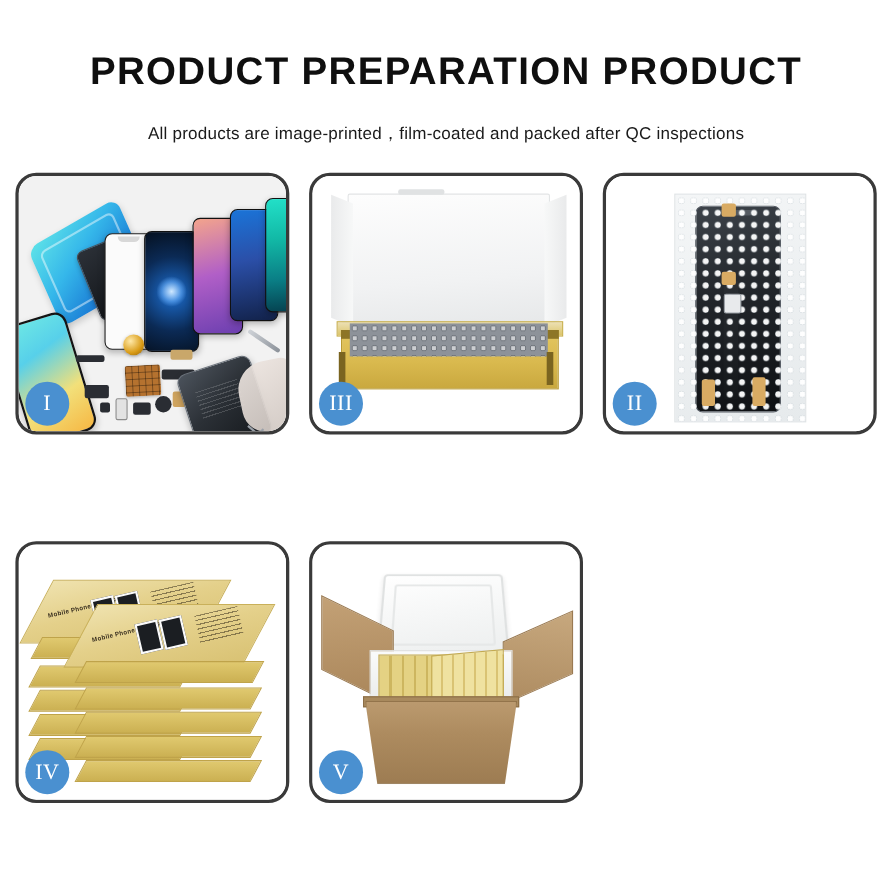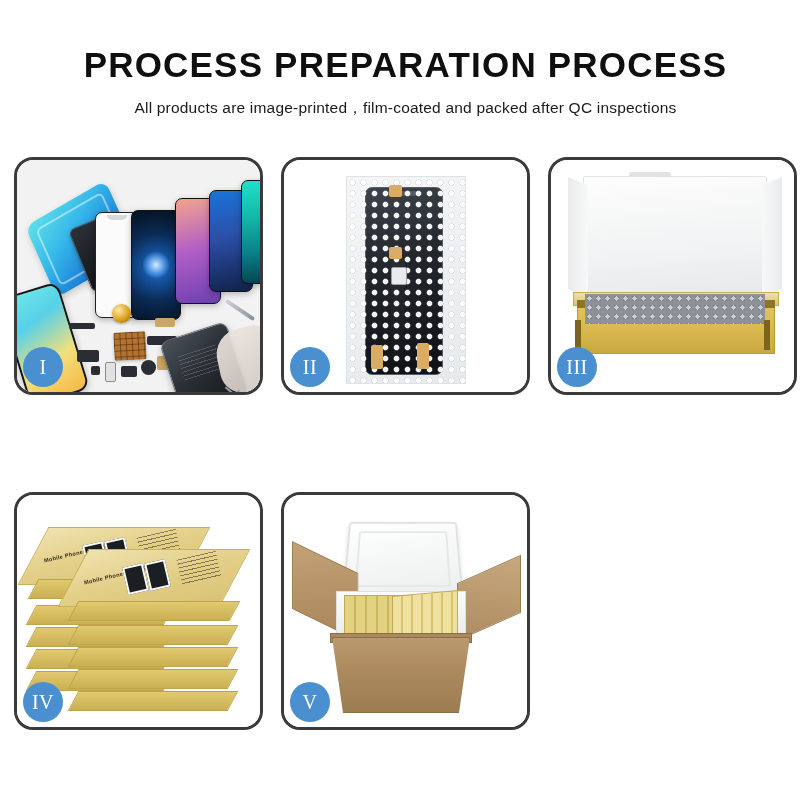--- a/index.html
+++ b/index.html
@@ -13,21 +13,21 @@
   .page{position:relative;width:811px;height:811px;}
 
   
   .header{position:absolute;left:0;top:0;width:811px;text-align:center;}
   .title{
     font-size:35px;font-weight:700;letter-spacing:1.2px;
     color:#0f0f0f;margin:0;padding-top:47px;line-height:1.05;
     font-family:"Liberation Sans", sans-serif;
   }
   .subtitle{
-    font-size:15.5px;color:#1a1a1a;margin:2px;padding-top:12px;
+    font-size:15.5px;color:#1a1a1a;margin:15px;padding-top:12px;
     letter-spacing:.2px;font-weight:400;
   }
 
   
   .grid{
     position:absolute;left:14px;top:157px;
     width:783px;height:640px;
     display:grid;
     grid-template-columns:249px 249px 249px;
     grid-template-rows:238px 238px;
@@ -356,21 +356,21 @@
     position:absolute;left:50px;top:168px;width:22px;height:16px;
     background:#a4835a;opacity:.85;
   }
 </style>
 </head>
 <body>
 
 <div class="page">
 
   <div class="header">
-    <h1 class="title">PROCESS PREPARATION PROCESS</h1>
+    <h1 class="title">PRODUCT PREPARATION PRODUCT</h1>
     <p class="subtitle">All products are image-printed，film-coated and packed after QC inspections</p>
   </div>
 
   <div class="grid">
 
     <div class="panel">
       <div class="media p1">
         <div class="film"></div>
         <div class="phone-dark"></div>
         <div class="stack">
@@ -395,48 +395,48 @@
         <div class="sp sp10"></div>
         <div class="backplate"></div>
         <div class="tweezer"></div>
         <div class="hand"></div>
         <div class="screws"></div>
       </div>
       <div class="badge">I</div>
     </div>
 
     <div class="panel">
+      <div class="media p3">
+        <div class="lid"></div>
+        <div class="lidtab"></div>
+        <div class="boxlip"></div>
+        <div class="bubbles-in"></div>
+        <div class="boxbase"></div>
+        <div class="box-corner-l"></div>
+        <div class="box-corner-r"></div>
+      </div>
+      <div class="badge">III</div>
+    </div>
+
+    <div class="panel">
       <div class="media p2">
         <div class="bubblebag">
           <div class="lcd"></div>
           <div class="flex"></div>
           <div class="conn"></div>
           <div class="tab tab-top"></div>
           <div class="tab tab-mid"></div>
           <div class="tab tab-b1"></div>
           <div class="tab tab-b2"></div>
         </div>
       </div>
       <div class="badge">II</div>
     </div>
 
     <div class="panel">
-      <div class="media p3">
-        <div class="lid"></div>
-        <div class="lidtab"></div>
-        <div class="boxlip"></div>
-        <div class="bubbles-in"></div>
-        <div class="boxbase"></div>
-        <div class="box-corner-l"></div>
-        <div class="box-corner-r"></div>
-      </div>
-      <div class="badge">III</div>
-    </div>
-
-    <div class="panel">
       <div class="media p4">
         <div class="stackwrap">
 
           <div class="gside" style="left:4px;  top:84px;  width:136px;"></div>
           <div class="gside" style="left:4px;  top:106px; width:136px;"></div>
           <div class="gside" style="left:4px;  top:128px; width:136px;"></div>
           <div class="gside" style="left:4px;  top:150px; width:136px;"></div>
 
           <div class="gside" style="left:46px; top:104px; width:158px;"></div>
           <div class="gside" style="left:46px; top:126px; width:158px;"></div>

